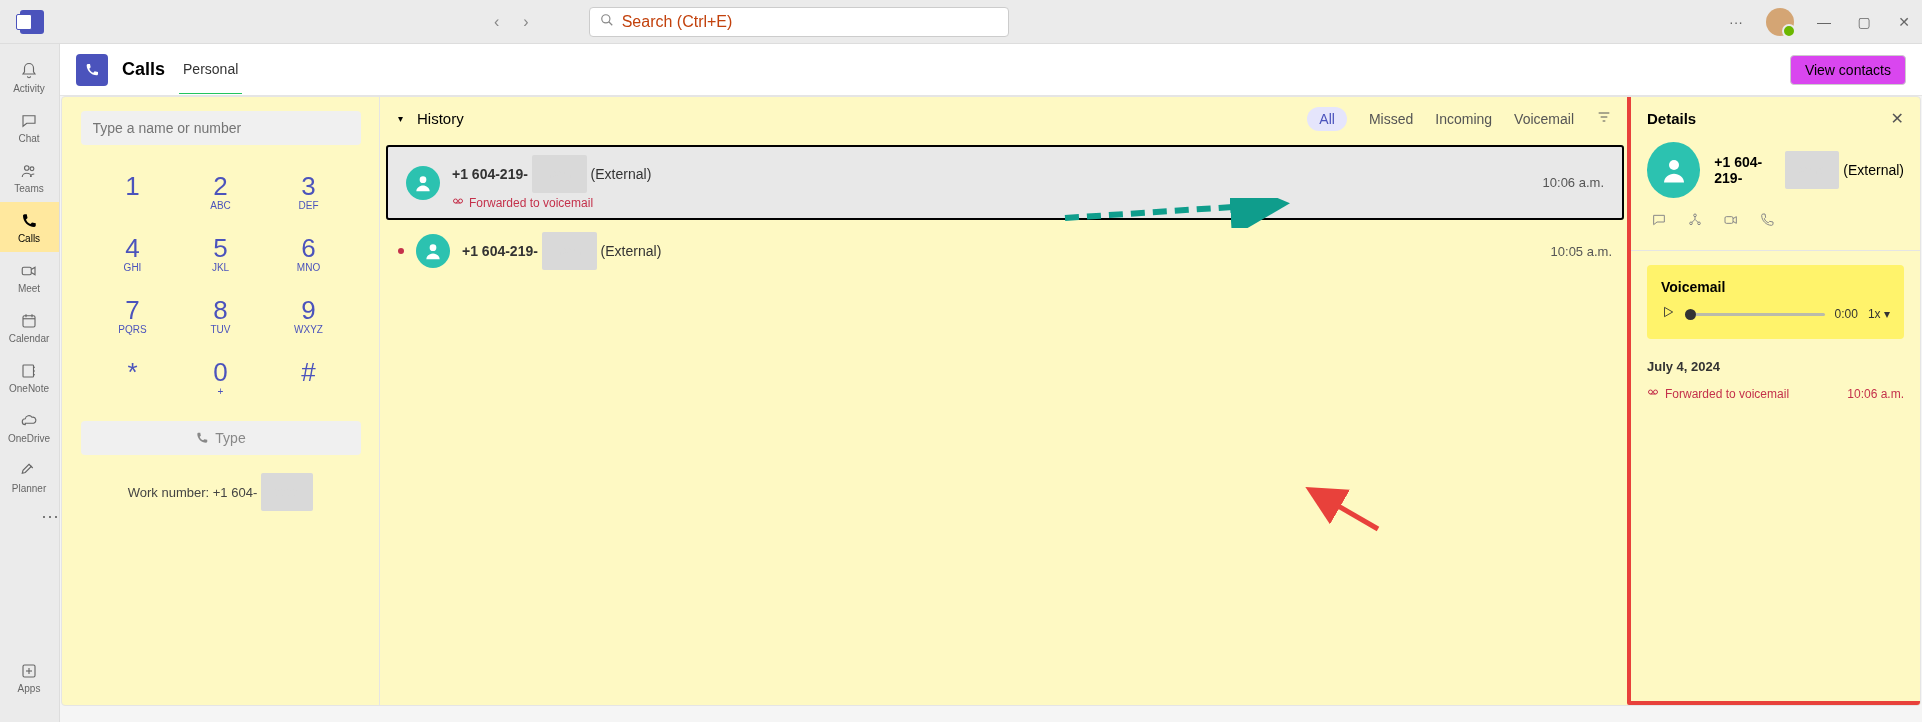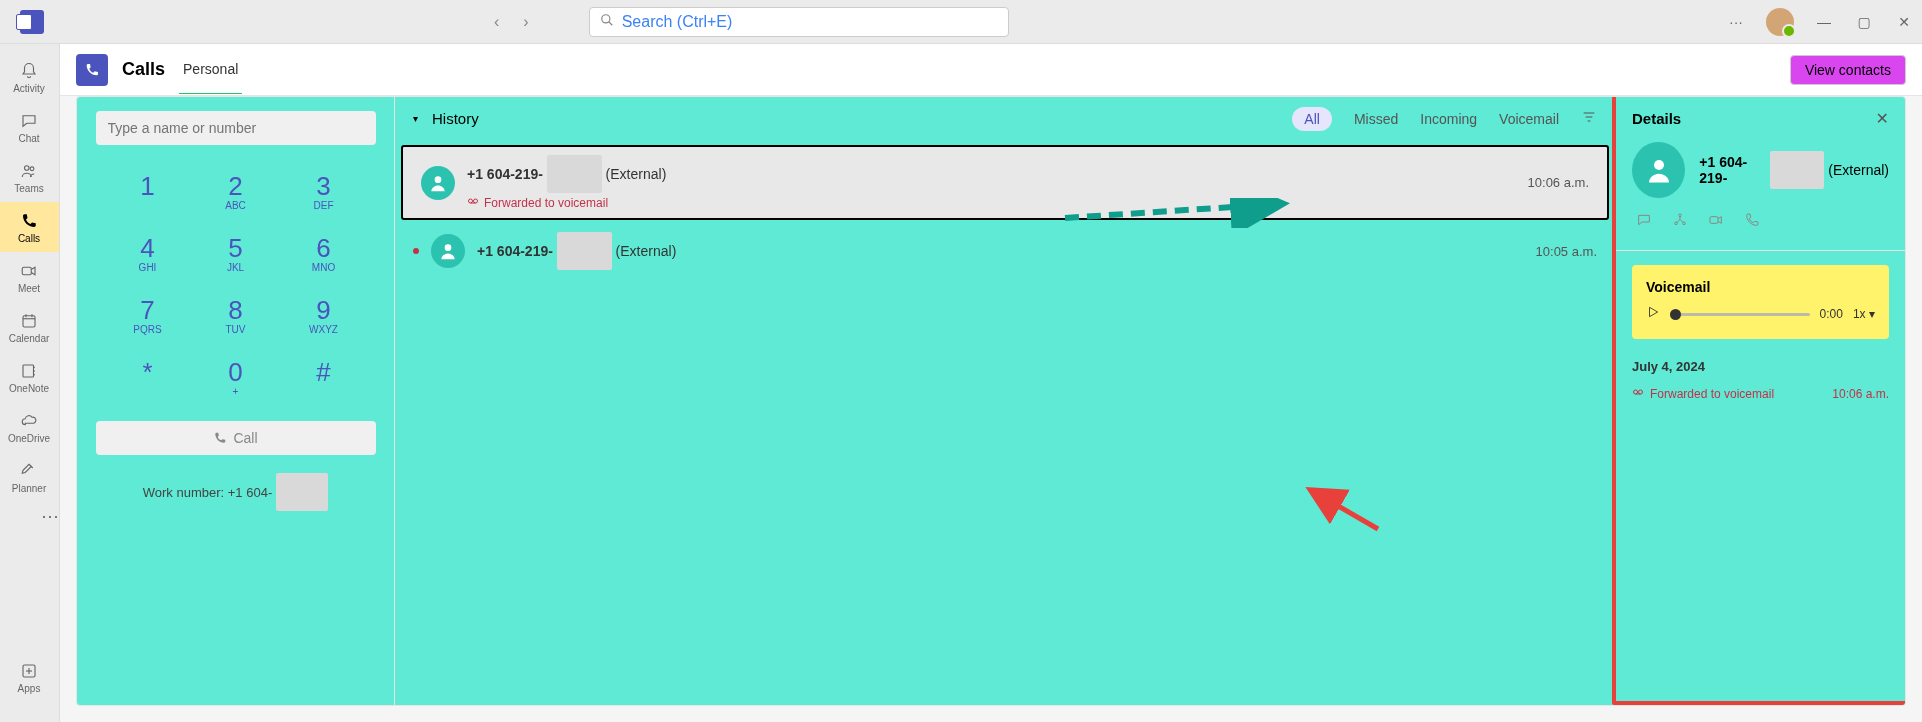--- a/index.html
+++ b/index.html
@@ -2,21 +2,21 @@
 <html><head>
 <meta charset="utf-8">
 <style>
 *{box-sizing:border-box;margin:0;padding:0;font-family:"Segoe UI",Arial,sans-serif}
 body{background:#fff;width:1922px;height:722px;overflow:hidden;position:relative}
 .titlebar{height:44px;background:#ebebeb;display:flex;align-items:center;padding:0 8px;border-bottom:1px solid #ddd}
 .teams-logo{width:24px;height:24px;margin-left:12px;margin-right:20px;background:#4b53bc;border-radius:3px;position:relative}
 .teams-logo::before{content:"";position:absolute;left:-4px;top:4px;width:14px;height:14px;background:#fff;border:1px solid #4b53bc;border-radius:2px}
 .nav-arrows{margin-left:430px;display:flex;gap:24px;color:#888}
 .nav-arrow{cursor:pointer;font-size:16px}
-.searchbar{margin-left:60px;flex:0 0 420px;height:30px;background:#fff;border:1px solid #ccc;border-radius:4px;display:flex;align-items:center;padding:0 10px;gap:8px;color:#3b82f6}
+.searchbar{margin-left:60px;flex:0 0 420px;height:30px;background:#fff;border:1px solid #ccc;border-radius:4px;display:flex;align-items:center;padding:0 10px;gap:8px;color:#c2410c}
 .titlebar-right{margin-left:auto;display:flex;align-items:center;gap:20px;color:#666}
 .avatar-img{width:28px;height:28px;border-radius:50%;background:#d4a574;position:relative}
 .avatar-img::after{content:"";position:absolute;right:-2px;bottom:-2px;width:10px;height:10px;background:#6bb700;border:2px solid #ebebeb;border-radius:50%}
 .win-btn{cursor:pointer;width:20px;text-align:center;font-size:14px}
 .body-row{display:flex;height:678px}
 .railnav{width:60px;background:#ebebeb;border-right:1px solid #ddd;display:flex;flex-direction:column;align-items:flex-end;padding-top:8px}
 .rail-item{width:60px;height:50px;display:flex;flex-direction:column;align-items:center;justify-content:center;gap:2px;cursor:pointer;color:#666;font-size:10px}
 .rail-item.active{background:#ffe89e;color:#000}
 .rail-icon{font-size:18px;height:20px;display:flex;align-items:center;justify-content:center}
 .rail-more{margin-top:4px;font-size:18px;color:#666;cursor:pointer}
@@ -24,21 +24,21 @@
 .content{flex:1;display:flex;flex-direction:column;background:#f5f5f5}
 .page-hdr{height:52px;background:#fff;display:flex;align-items:center;padding:0 16px;gap:14px;border-bottom:1px solid #e5e5e5}
 .phone-sq{width:32px;height:32px;background:#4b53bc;border-radius:4px;display:flex;align-items:center;justify-content:center;color:#fff;font-size:16px}
 .page-title{font-size:18px;font-weight:700}
 .tab{font-size:14px;color:#555;padding:16px 4px;cursor:pointer}
 .tab.sel{border-bottom:1px solid #22c55e;color:#333}
 .view-contacts{margin-left:auto;background:#d946ef;border:1px solid #ccc;border-radius:4px;padding:6px 14px;font-size:14px;cursor:pointer}
 .banner-wrap{padding:12px 16px}
 .banner{background:#eee;border:1px solid #ddd;border-radius:4px;display:flex;align-items:center;padding:12px 14px;gap:10px;color:#444;font-size:14px}
 .banner-ok{margin-left:auto;background:#fff;border:1px solid #ccc;border-radius:4px;padding:6px 20px;cursor:pointer;font-size:14px}
-.columns{flex:1;display:flex;background:#5eead4;margin:0 16px 16px;border:1px solid #e5e5e5;border-radius:4px;overflow:hidden}
+.columns{flex:1;display:flex;background:#fef9c3;margin:0 1px 16px;border:1px solid #e5e5e5;border-radius:4px;overflow:hidden}
 .dialcol{width:318px;border-right:1px solid #e5e5e5;display:flex;flex-direction:column;align-items:center;padding:14px}
 .name-input{width:280px;height:34px;background:#f0f0f0;border:none;border-radius:4px;padding:0 12px;font-size:14px;color:#666}
 .dialpad{display:grid;grid-template-columns:repeat(3,88px);grid-template-rows:repeat(4,62px);gap:0;margin-top:14px}
 .dkey{display:flex;flex-direction:column;align-items:center;justify-content:center;cursor:pointer}
 .dnum{font-size:26px;color:#4b53bc}
 .dsub{font-size:10px;color:#4b53bc;margin-top:-2px;height:10px}
 .callbtn{width:280px;height:34px;background:#f0f0f0;border:none;border-radius:4px;margin-top:14px;color:#888;display:flex;align-items:center;justify-content:center;gap:6px;font-size:14px;cursor:pointer}
 .worknum{margin-top:18px;font-size:13px;color:#444;display:flex;align-items:center;gap:4px}
 .masked{background:#d9d9d9;color:#d9d9d9;padding:12px 14px;border-radius:2px;font-size:12px}
 .histcol{flex:1;display:flex;flex-direction:column}
@@ -282,21 +282,21 @@
             </div>
           <div class="dkey">
               <span class="dnum">#</span>
               <span class="dsub"></span>
             </div>
         </div>
         <button class="callbtn">
           <svg width="14" height="14" viewBox="0 0 24 24" fill="#888">
               <path d="M6 3c-1 0-2 1-2 2 0 8 7 15 15 15 1 0 2-1 2-2v-3l-5-1-2 2c-3-1-5-3-6-6l2-2-1-5H6z"></path>
             </svg>
-          <span>Call</span>
+          <span>Type</span>
         </button>
         <div class="worknum">
           <span>Work number: +1 604-</span>
             <span class="masked">xxxx</span>
         </div>
       </div>
 
       <div class="histcol">
         <div class="hist-hdr">
           <span class="hist-caret">▾</span>

